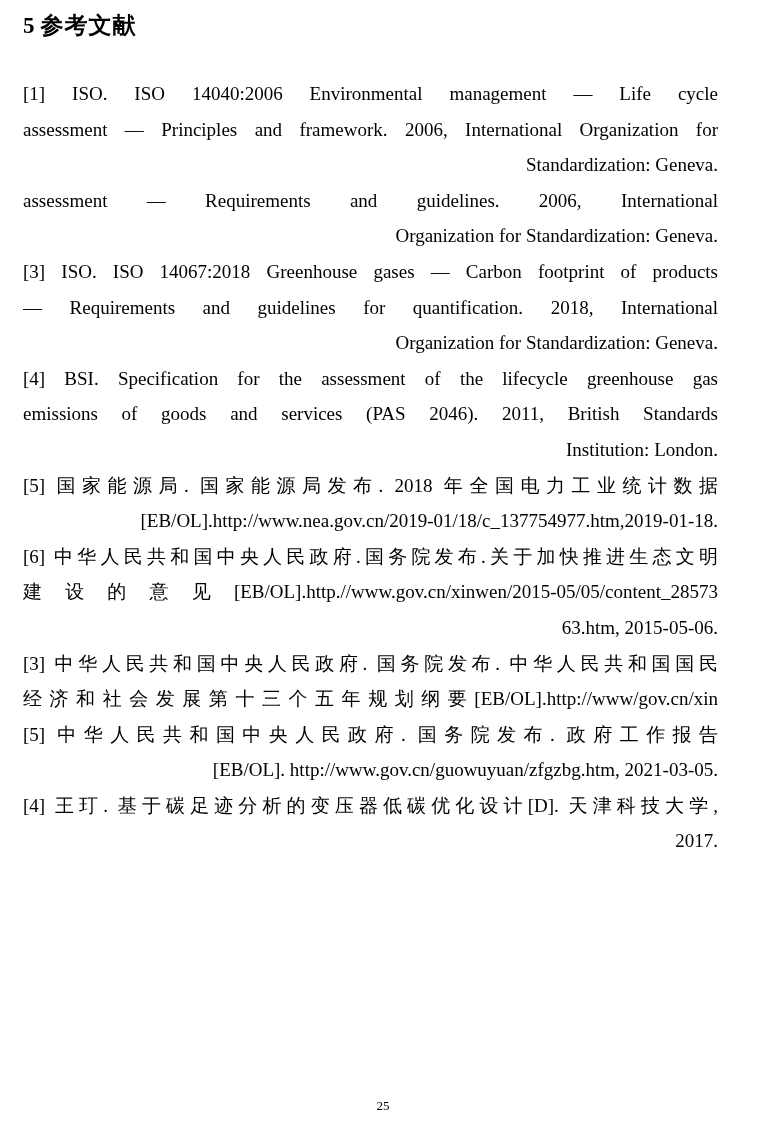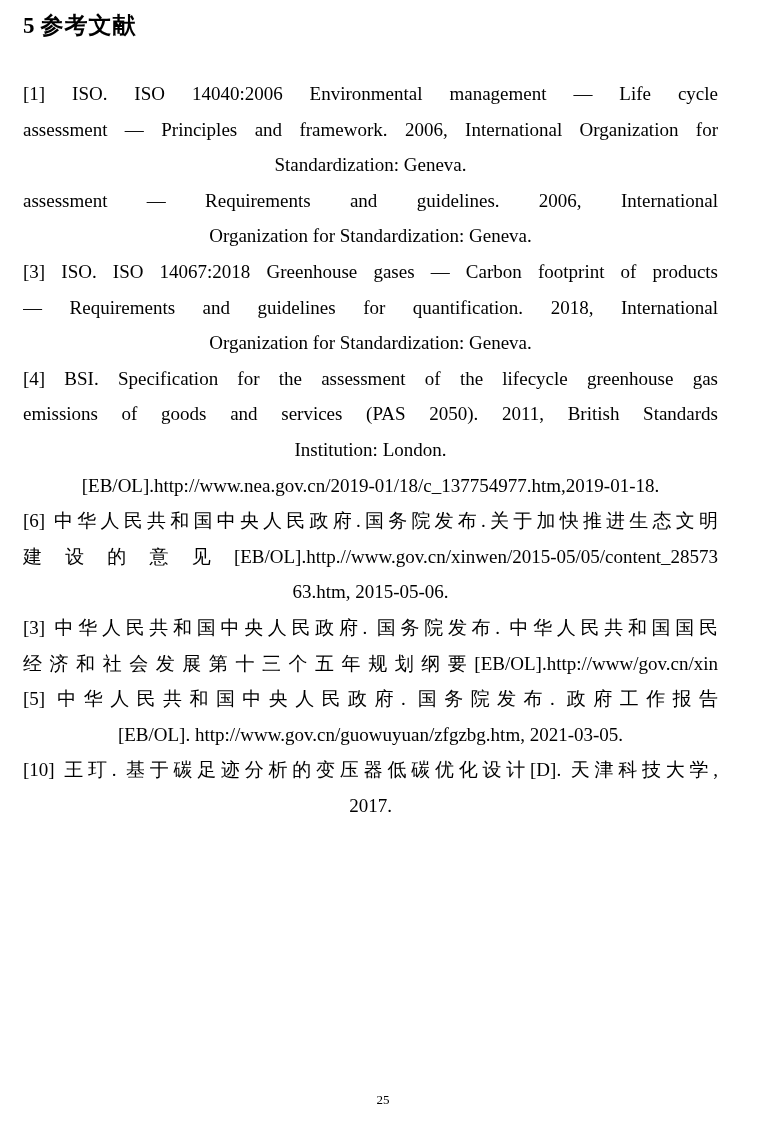--- a/index.html
+++ b/index.html
@@ -36,32 +36,32 @@
   .refs {
     width: 695px;
     margin-top: 32px;
   }
   .ln {
     font-size: 19px;
     line-height: 35.6px;
     height: 35.6px;
     overflow: hidden;
     white-space: normal;
-    text-align: center;
+    text-align: right;
   }
   .j {
     text-align: justify;
     text-align-last: justify;
     -moz-text-align-last: justify;
   }
   .page-number {
     position: absolute;
     left: 0;
     right: 0;
-    bottom: 26px;
+    bottom: 20px;
     text-align: center;
     font-size: 13px;
     line-height: 15px;
   }
 </style>
 </head>
 <body>
 
 <div class="page">
 
@@ -81,25 +81,26 @@
     </div>
 
     <div class="ref">
       <div class="ln j">[3] ISO. ISO 14067:2018 Greenhouse gases — Carbon footprint of products</div>
       <div class="ln j">— Requirements and guidelines for quantification. 2018, International</div>
       <div class="ln">Organization for Standardization: Geneva.</div>
     </div>
 
     <div class="ref">
       <div class="ln j">[4] BSI. Specification for the assessment of the lifecycle greenhouse gas</div>
-      <div class="ln j">emissions of goods and services (PAS 2050). 2011, British Standards</div>
+      <div class="ln j">emissions of goods and services (PAS 2046). 2011, British Standards</div>
       <div class="ln">Institution: London.</div>
     </div>
 
     <div class="ref">
+      <div class="ln j">[5] 国家能源局. 国家能源局发布. 2018 年全国电力工业统计数据</div>
       <div class="ln">[EB/OL].http://www.nea.gov.cn/2019-01/18/c_137754977.htm,2019-01-18.</div>
     </div>
 
     <div class="ref">
       <div class="ln j">[6] 中华人民共和国中央人民政府.国务院发布.关于加快推进生态文明</div>
       <div class="ln j">建设的意见[EB/OL].http.//www.gov.cn/xinwen/2015-05/05/content_28573</div>
       <div class="ln">63.htm, 2015-05-06.</div>
     </div>
 
     <div class="ref">
@@ -107,21 +108,21 @@
       <div class="ln j">经济和社会发展第十三个五年规划纲要[EB/OL].http://www/gov.cn/xin</div>
     </div>
 
     <div class="ref">
       <div class="ln j">[5] 中华人民共和国中央人民政府. 国务院发布. 政府工作报告</div>
       <div class="ln">[EB/OL]. http://www.gov.cn/guowuyuan/zfgzbg.htm, 2021-03-05.</div>
     </div>
 
 
     <div class="ref">
-      <div class="ln j">[10] 王玎. 基于碳足迹分析的变压器低碳优化设计[D]. 天津科技大学,</div>
+      <div class="ln j">[4] 王玎. 基于碳足迹分析的变压器低碳优化设计[D]. 天津科技大学,</div>
       <div class="ln">2017.</div>
     </div>
 
   </div>
 
   <div class="page-number">25</div>
 
 </div>
 
 </body></html>

